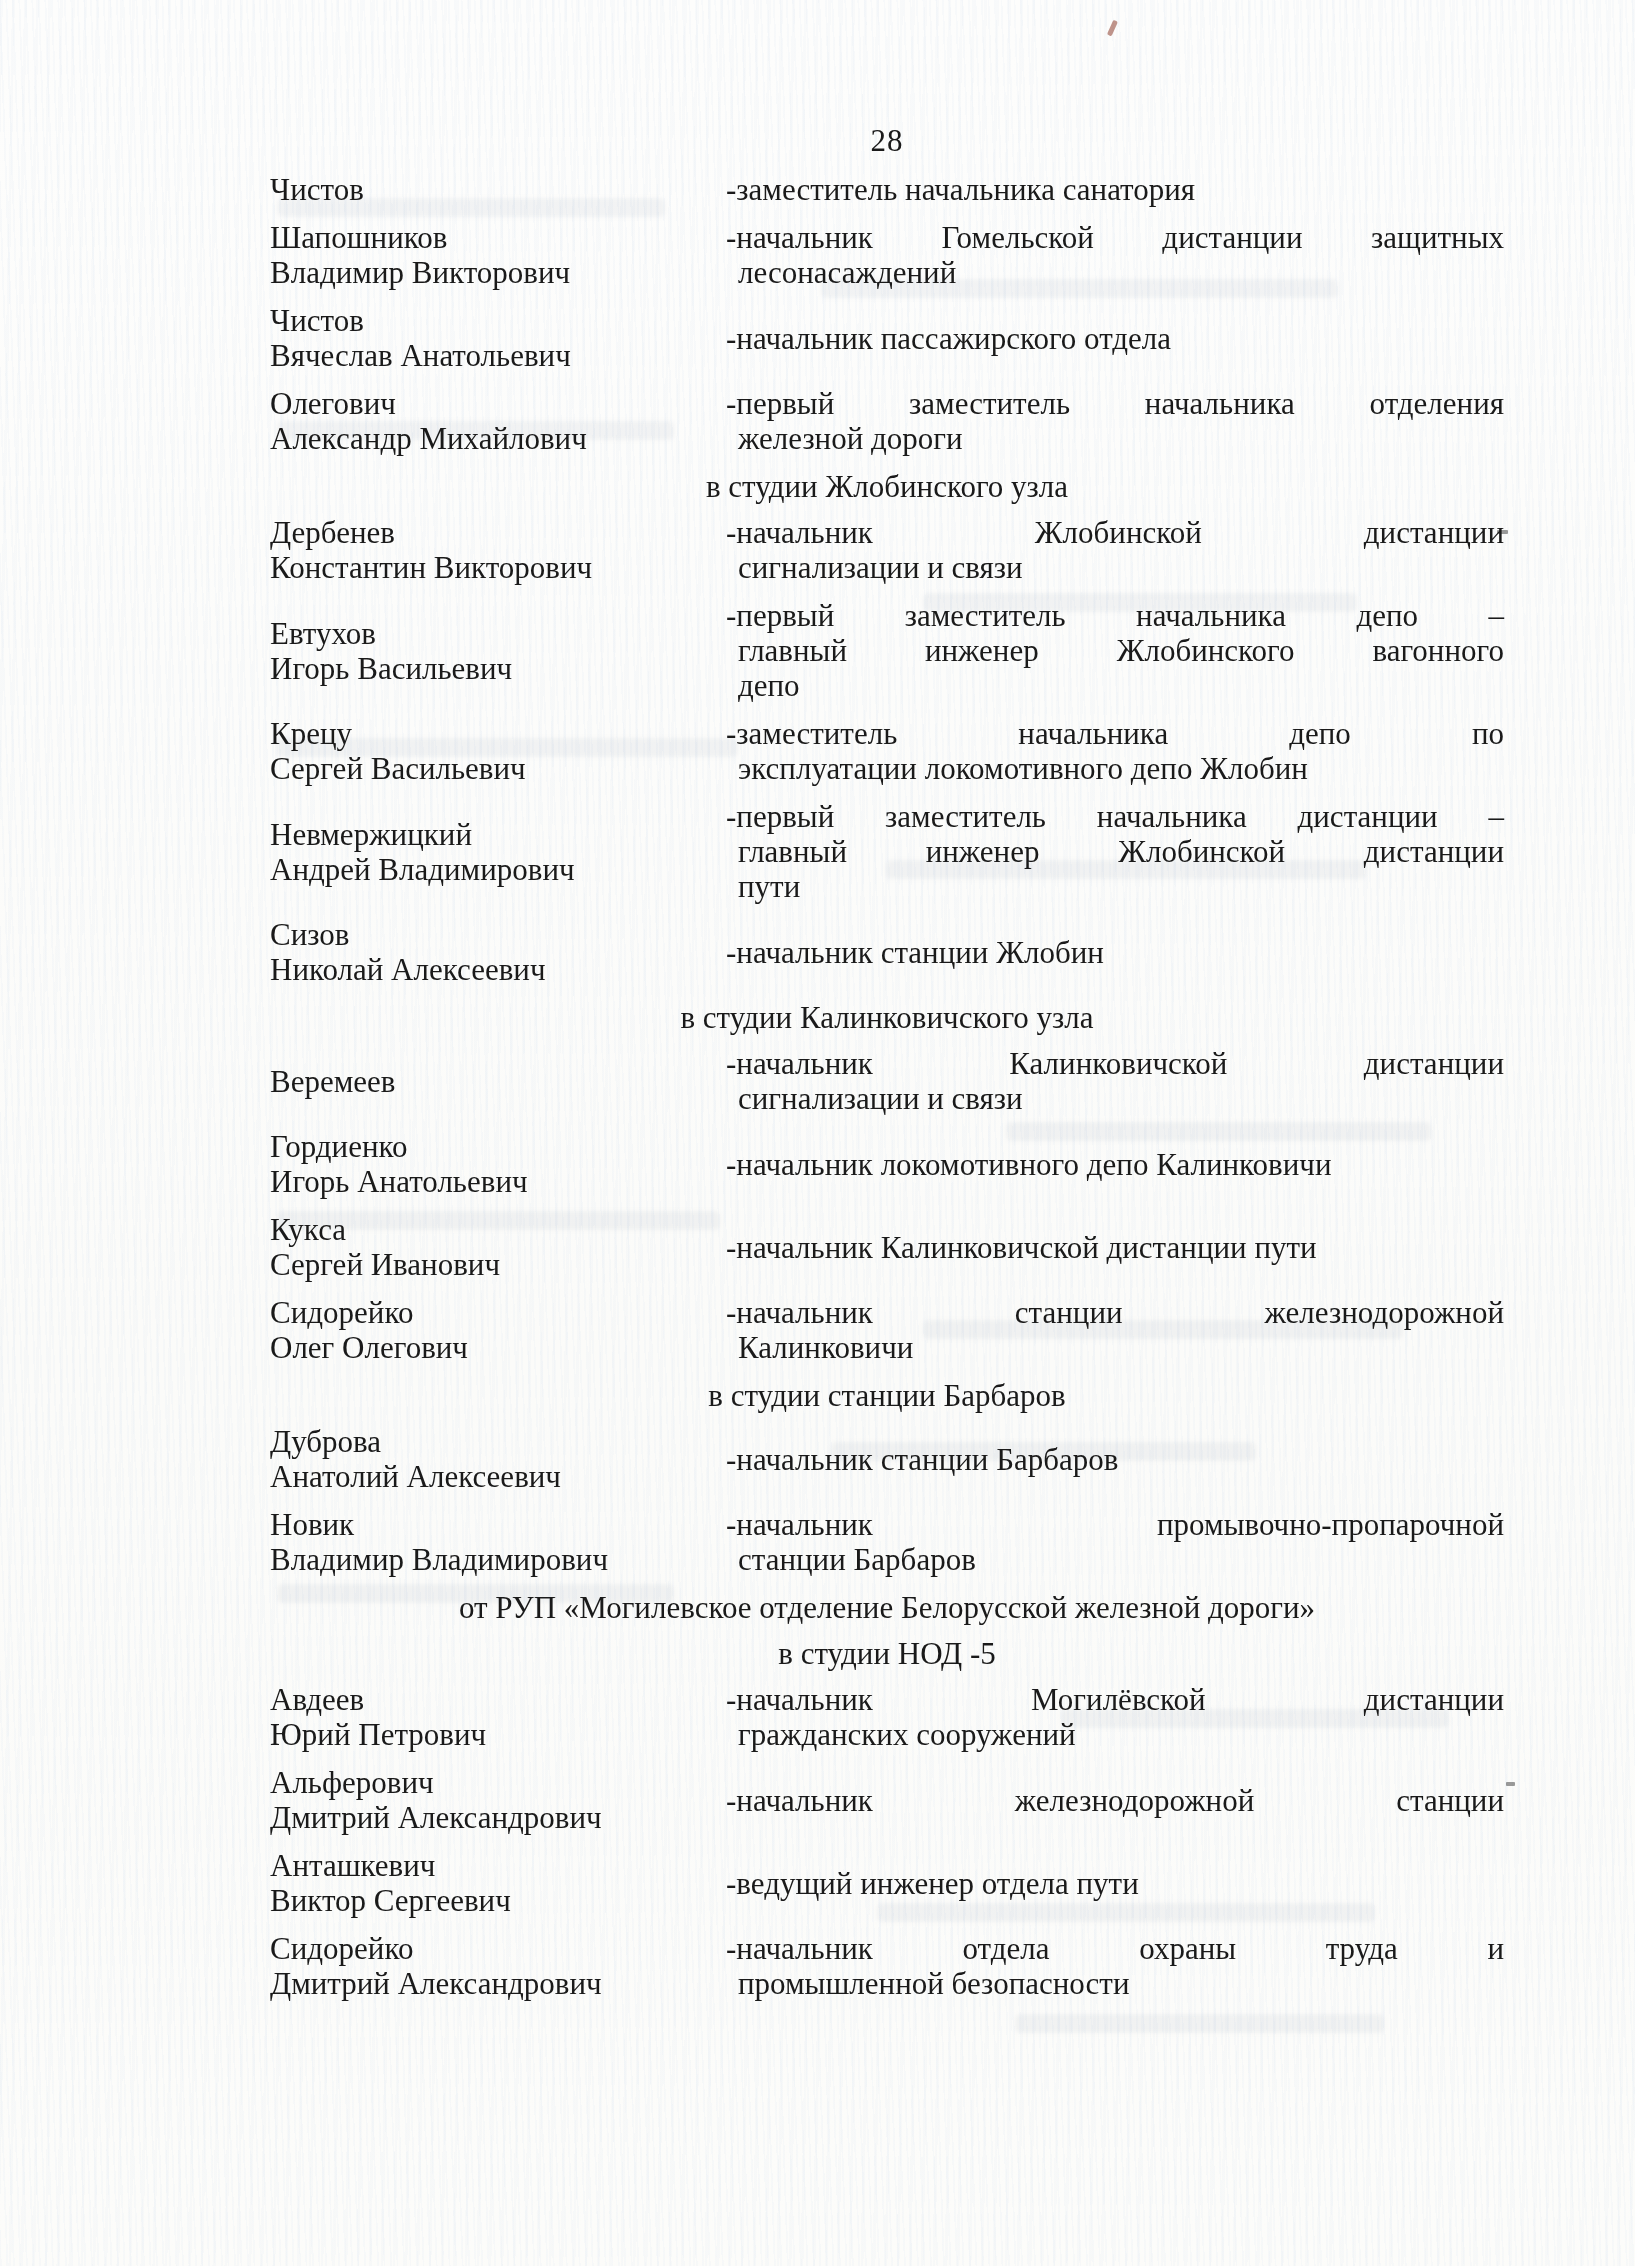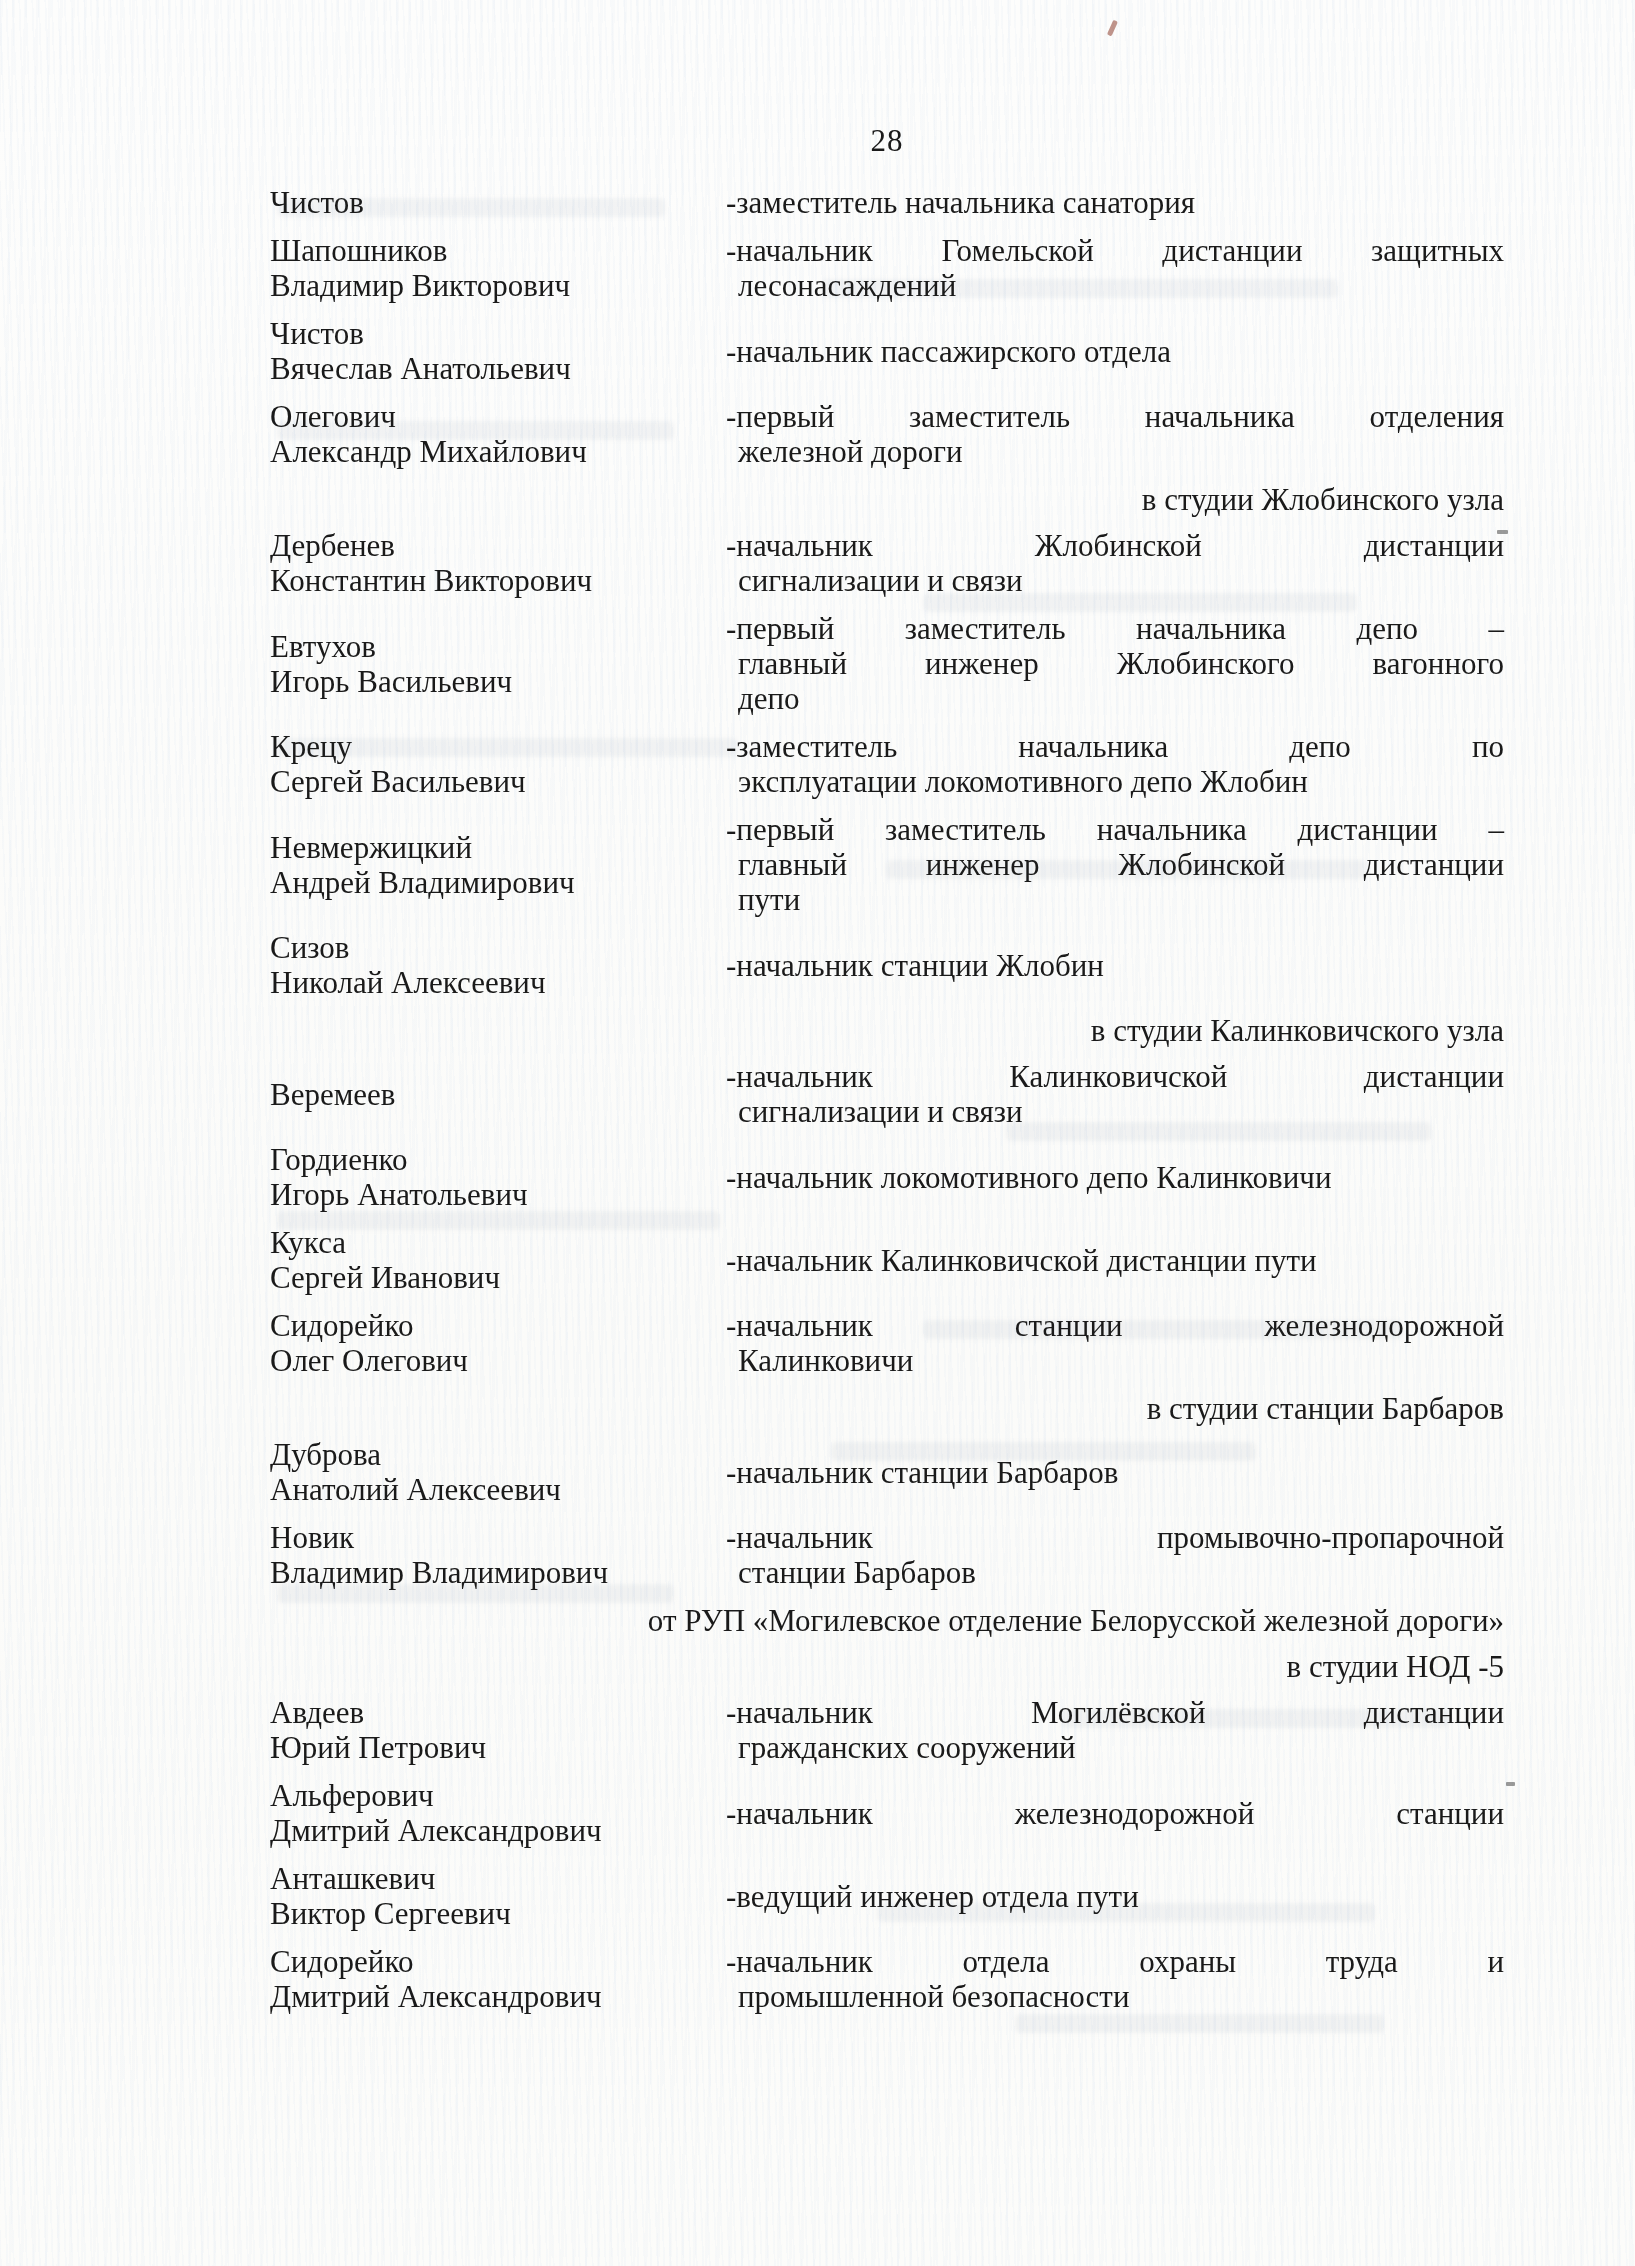--- a/index.html
+++ b/index.html
@@ -19,41 +19,41 @@
       repeating-linear-gradient(91deg, rgba(205,218,235,0.10) 0 2.8px, rgba(255,255,255,0) 2.8px 12px),
       linear-gradient(180deg, #fdfdfc 0%, #fbfbf9 60%, #fcfcfa 100%);
     font-family: "Liberation Serif", "DejaVu Serif", serif;
     font-size: 31px;
     line-height: 35px;
   }
 
   .page-number {
     height: 35px;
     text-align: center;
-    margin-bottom: 27px;
+    margin-bottom: 14px;
     letter-spacing: 0.9px;
   }
 
   .doc-blocks { position: relative; }
 
   .entry {
     display: flex;
     align-items: center;
     margin-bottom: 13px;
   }
 
   .entry .name-col { width: 456px; flex: 0 0 456px; }
   .entry .title-col { width: 778px; flex: 0 0 778px; }
 
   .tline { min-height: 35px; }
   .tline.j { text-align: justify; text-align-last: justify; }
   .tline.cont { padding-left: 12px; }
 
   .section-header {
-    text-align: right;
+    text-align: center;
     height: 35px;
     margin: 0 0 11px 0;
   }
 
   
   .ghost {
     position: absolute;
     border-radius: 5.5px;
     background: rgba(104, 118, 145, 0.07);
     filter: blur(2.3px);

